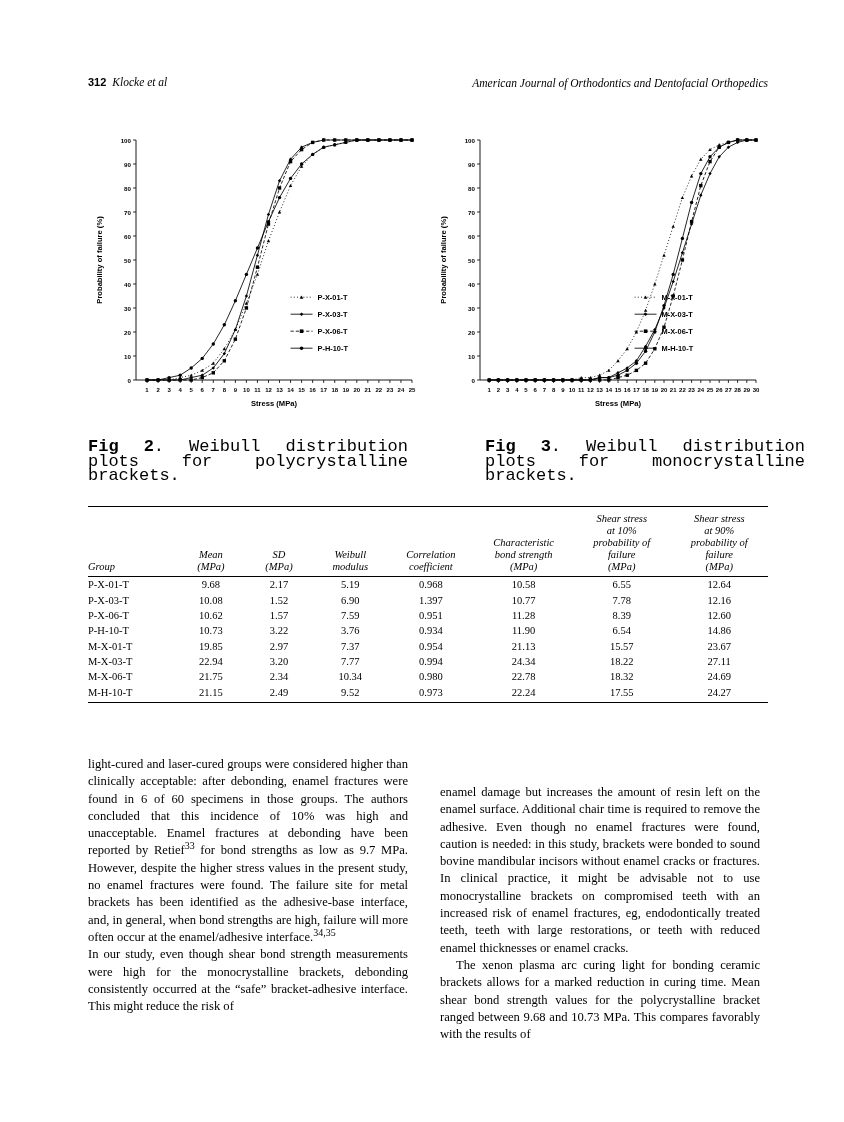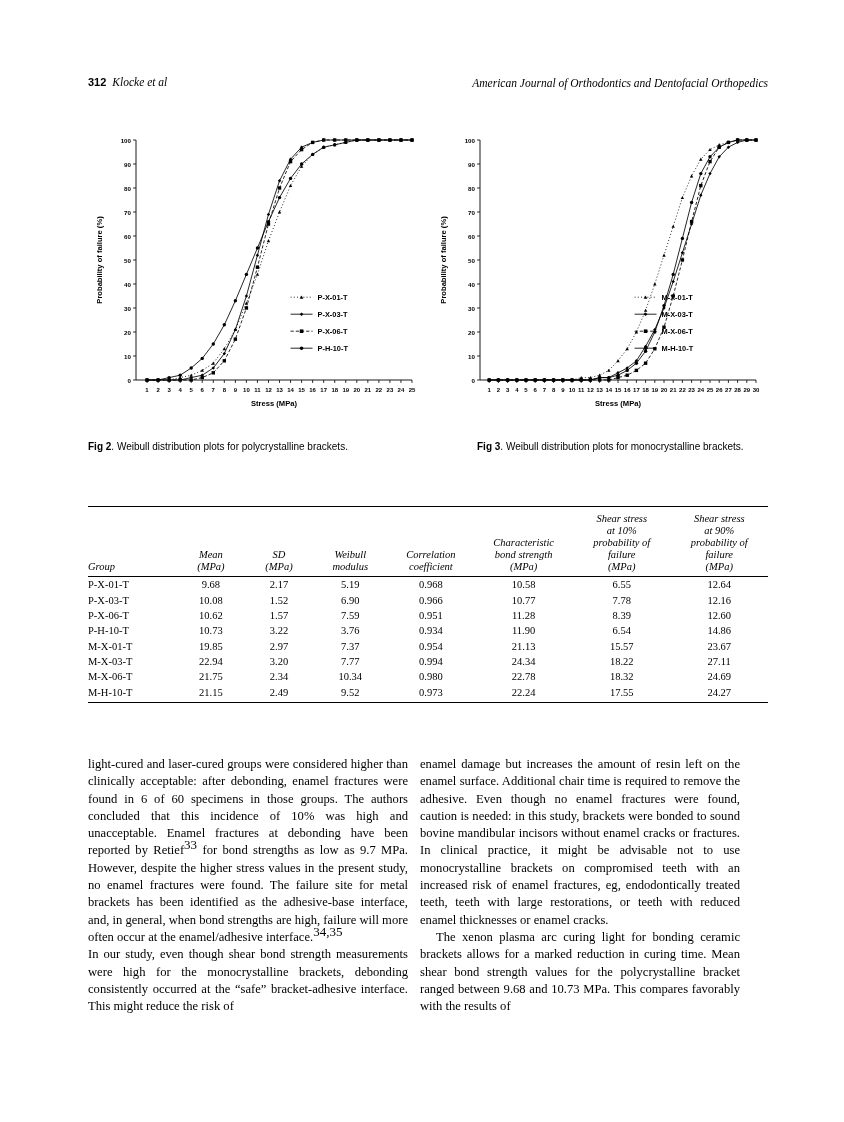--- a/index.html
+++ b/index.html
@@ -17,23 +17,23 @@
   .rh-right{position:absolute;right:0;top:0;text-align:center;font-style:italic;font-size:11.5px;line-height:15px;}
 
   
   .figrow{position:absolute;left:88px;top:126px;width:680px;height:300px;}
   .figbox{position:absolute;top:0;width:336px;height:300px;}
   .figbox.left{left:0;}
   .figbox.right{left:344px;}
   .figbox svg{display:block;}
 
   .capsrow{position:absolute;left:88px;top:440px;width:680px;}
-  .cap{position:absolute;top:0;width:320px;font-size:10px;line-height:14.5px;text-align:justify;font-family:Liberation Sans, sans-serif;}
+  .cap{position:absolute;top:0;width:320px;font-size:17px;line-height:14.5px;text-align:justify;font-family:Liberation Mono, monospace;}
   .cap.left{left:0;}
-  .cap.right{left:348px;padding-left:41px;}
+  .cap.right{left:356px;padding-left:41px;}
   .cap b{font-weight:bold;}
 
   
   .tablewrap{position:absolute;left:88px;top:506px;width:680px;}
   .tbl-title{font-family:"Liberation Sans",sans-serif;font-size:11.5px;margin-bottom:4px;}
   .tbl-title b{font-weight:bold;}
   table.data{border-collapse:collapse;width:680px;font-size:10.5px;}
   table.data thead th{
     font-style:italic;font-weight:normal;vertical-align:bottom;
     padding:0 0 3px 0;line-height:12px;
@@ -45,24 +45,24 @@
   table.data tfoot td{border-top:1.3px solid #000;height:0;padding:0;}
   .c-group{text-align:left;width:104px;}
   .c-num{text-align:center;}
   .w1{width:78px;}.w2{width:78px;}.w3{width:84px;}.w4{width:96px;}
   .w5{width:108px;}.w6{width:110px;}.w7{width:110px;}
 
   
   .bodycols{position:absolute;left:88px;top:756px;width:680px;}
   .col{position:absolute;top:0;width:320px;font-size:12.6px;line-height:17.3px;text-align:justify;}
   .col.left{left:0;}
-  .col.right{left:332px;}
+  .col.right{left:352px;margin-top:28px;}
   .col p{margin:0;text-indent:0;}
   .col p.indent{text-indent:16px;font-family:Liberation Serif, serif;}
-  sup{font-size:13px;vertical-align:super;line-height:0;}
+  sup{font-size:10px;vertical-align:super;line-height:0;}
 </style>
 </head>
 <body>
 
 <div class="page">
 
   <div class="runhead">
     <div class="rh-left">
       <b>312</b><span>Klocke et al</span>
     </div>
@@ -568,21 +568,21 @@
             <td class="c-num w4">0.968</td>
             <td class="c-num w5">10.58</td>
             <td class="c-num w6">6.55</td>
             <td class="c-num w7">12.64</td>
           </tr>
           <tr>
             <td class="c-group">P-X-03-T</td>
             <td class="c-num w1">10.08</td>
             <td class="c-num w2">1.52</td>
             <td class="c-num w3">6.90</td>
-            <td class="c-num w4">0.966</td>
+            <td class="c-num w4">1.397</td>
             <td class="c-num w5">10.77</td>
             <td class="c-num w6">7.78</td>
             <td class="c-num w7">12.16</td>
           </tr>
           <tr>
             <td class="c-group">P-X-06-T</td>
             <td class="c-num w1">10.62</td>
             <td class="c-num w2">1.57</td>
             <td class="c-num w3">7.59</td>
             <td class="c-num w4">0.951</td>

